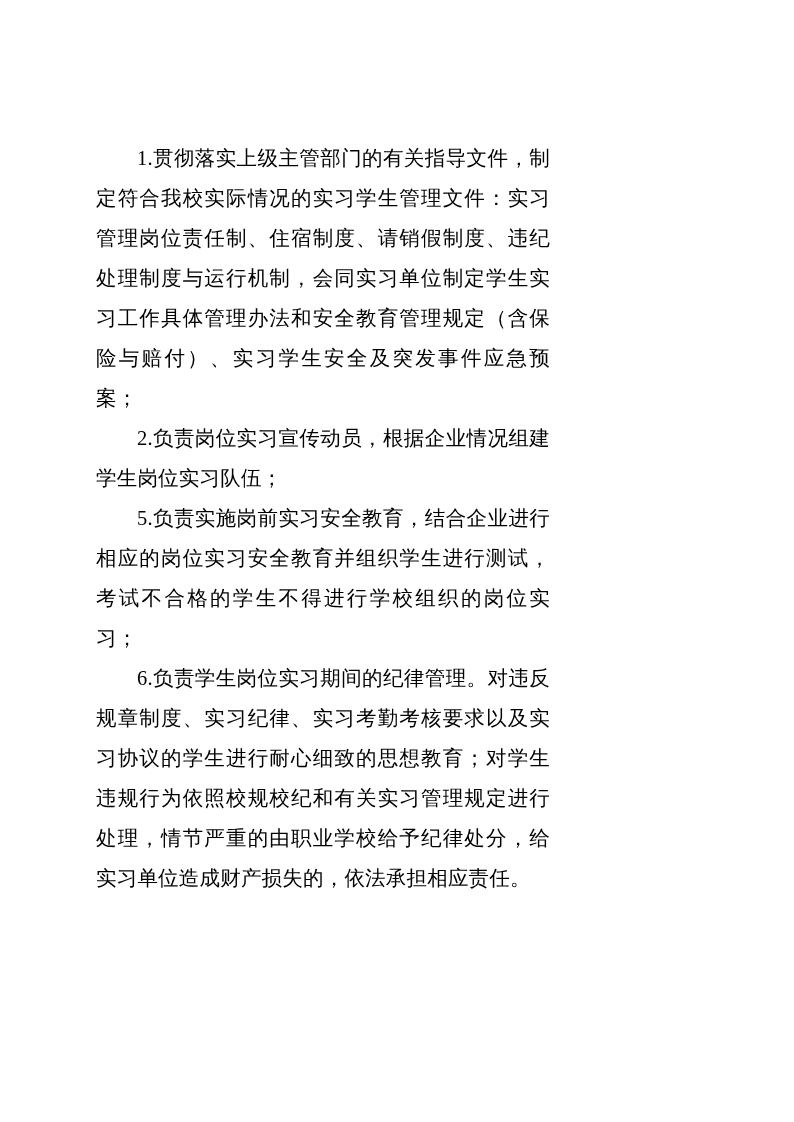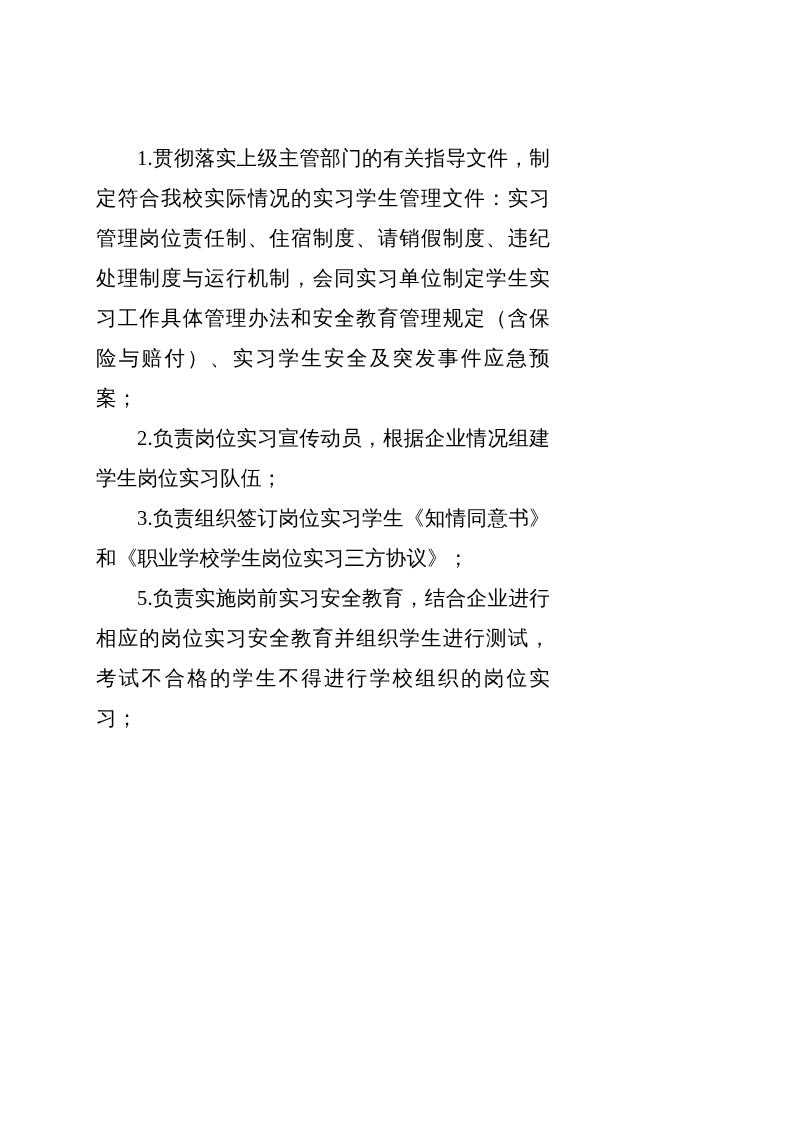--- a/index.html
+++ b/index.html
@@ -41,16 +41,16 @@
     font-family: Liberation Serif, serif;
   }
 </style>
 </head>
 <body>
 
 <div class="page">
   <div class="doc-body">
     <p class="para">1.贯彻落实上级主管部门的有关指导文件，制定符合我校实际情况的实习学生管理文件：实习管理岗位责任制、住宿制度、请销假制度、违纪处理制度与运行机制，会同实习单位制定学生实习工作具体管理办法和安全教育管理规定（含保险与赔付）、实习学生安全及突发事件应急预案；</p>
     <p class="para spread">2.负责岗位实习宣传动员，根据企业情况组建学生岗位实习队伍；</p>
-    <p class="para">3.负责组织签订岗位实习学生《知情同意书》和《职业学校学生岗位实习三方协议》；</p>
     <p class="para">5.负责实施岗前实习安全教育，结合企业进行相应的岗位实习安全教育并组织学生进行测试，考试不合格的学生不得进行学校组织的岗位实习；</p>
+    <p class="para">6.负责学生岗位实习期间的纪律管理。对违反规章制度、实习纪律、实习考勤考核要求以及实习协议的学生进行耐心细致的思想教育；对学生违规行为依照校规校纪和有关实习管理规定进行处理，情节严重的由职业学校给予纪律处分，给实习单位造成财产损失的，依法承担相应责任。</p>
   </div>
 </div>
 
 </body></html>

